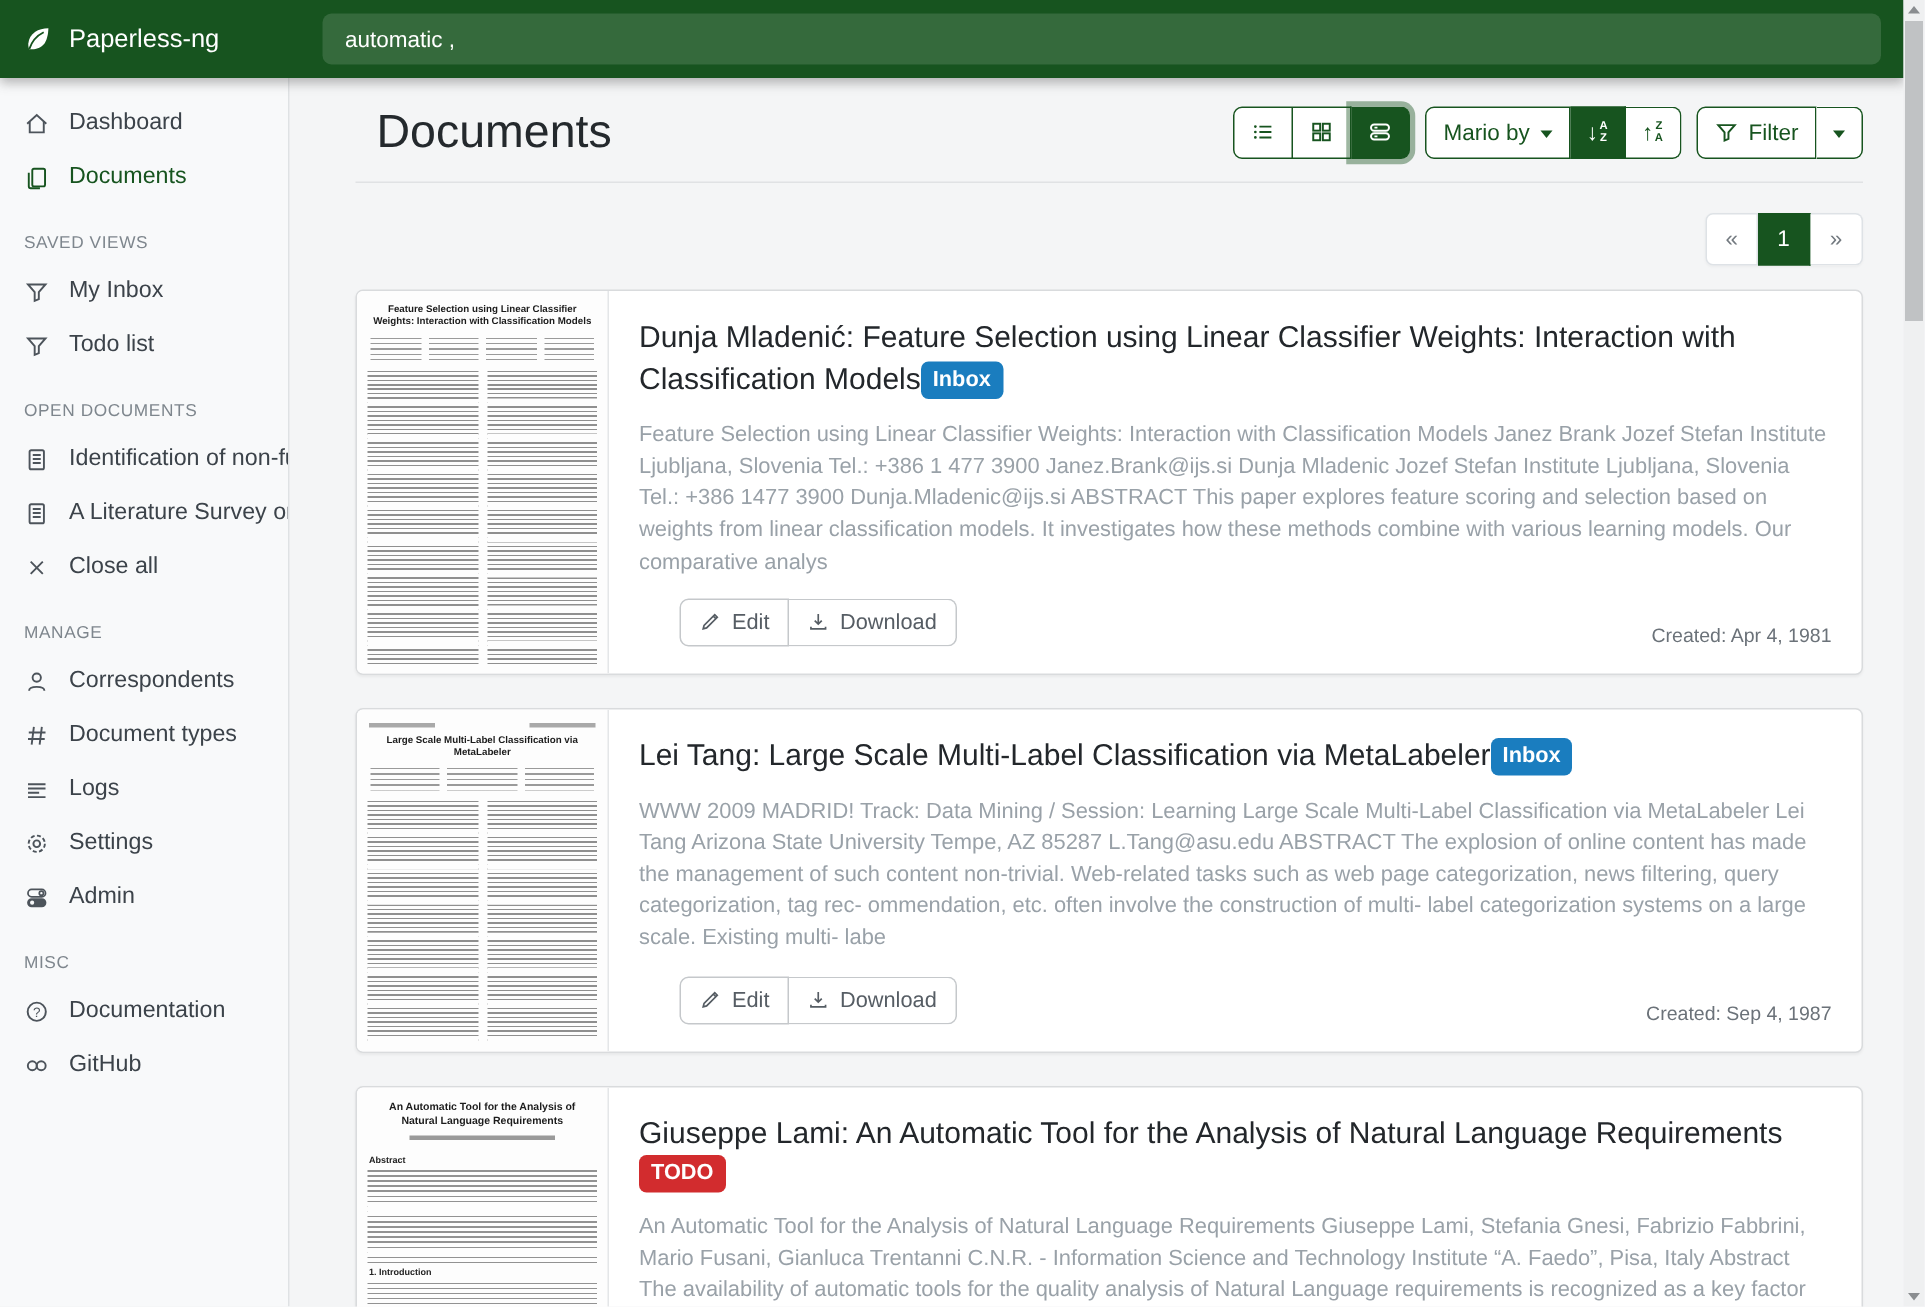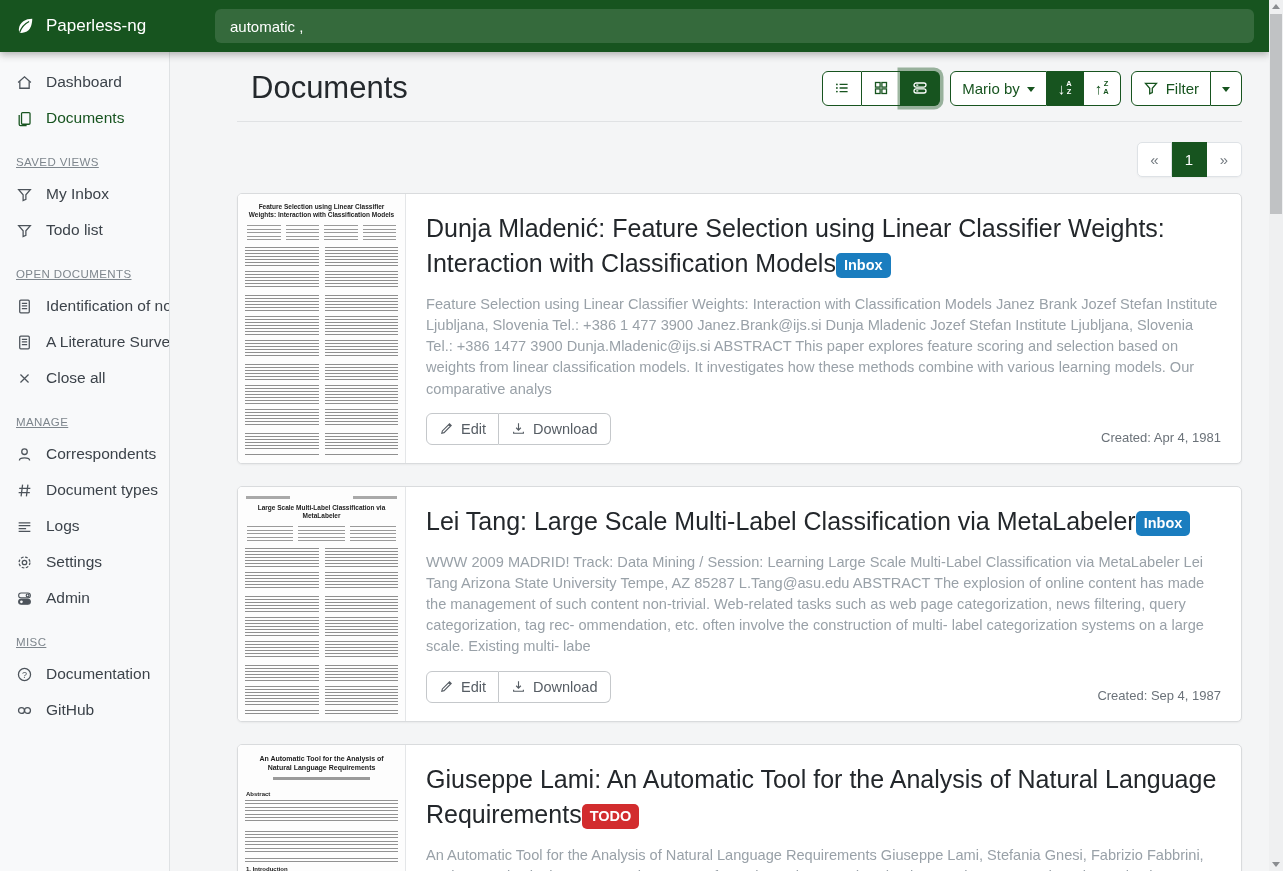--- a/index.html
+++ b/index.html
@@ -10,28 +10,28 @@
   .header { position:absolute; top:0; left:0; width:1269px; height:52px; background:#17541f;
             display:flex; align-items:center; z-index:20; box-shadow:0 3px 7px rgba(70,70,70,.38); }
   .brand { width:213px; flex:0 0 213px; display:flex; align-items:center; gap:11px; padding-left:15px;
            color:#fff; font-size:17px; cursor:pointer; }
   .brand svg { width:20px; height:20px; }
   .search-wrap { flex:1; padding:0 15px 0 2px; }
   .search-input { width:100%; height:34px; background:rgba(255,255,255,.13); border:none; outline:none;
                   border-radius:6px; color:#fff; font-size:15px; padding:0 15px; font-family:inherit; }
 
   
-  .sidebar { position:absolute; top:48px; left:0; bottom:0; width:170px; background:#f8f9fa;
+  .sidebar { position:absolute; top:48px; left:0; bottom:0; width:193px; background:#f8f9fa;
              border-right:1px solid #dfe2e4; padding-top:21px; z-index:10; }
   .nav-item { display:flex; align-items:center; gap:13px; padding:4px 16px; margin-bottom:10px;
               color:#3c434a; font-size:15.5px; cursor:pointer; white-space:nowrap; overflow:hidden; }
   .nav-item svg { width:17px; height:17px; flex:0 0 17px; color:#4d545b; }
   .nav-item.active, .nav-item.active svg { color:#17541f; }
   .nav-section-title { font-size:11.5px; color:#7e868d; letter-spacing:.4px; padding:0 16px;
-                       margin:25px 0 13px;text-decoration:underline; }
+                       margin:25px 0 13px; }
 
   
   .main { position:absolute; top:48px; left:214px; right:14px; bottom:0; padding:22px 27px 0 23px; }
   .page-head { display:flex; justify-content:space-between; align-items:center; }
   .page-title { font-size:31px; font-weight:400; color:#24292d; margin-left:14px; }
   .toolbar { display:flex; gap:10px; align-items:center; }
 
   .btn-group { display:inline-flex; background:#fff; border-radius:6px; }
   .btn { display:inline-flex; align-items:center; justify-content:center; gap:7px; height:35px;
          padding:0 11px; background:#fff; border:1px solid #17541f; color:#17541f; font-size:15px;
@@ -78,29 +78,29 @@
   .t-cols { display:flex; gap:6px; flex:1; }
   .t-col { flex:1;
       background:repeating-linear-gradient(to bottom, transparent 0 19px, #fdfdfd 19px 23px),
                  repeating-linear-gradient(to bottom, #8f8f8f 0 1px, transparent 1px 3px); }
   .t-block { flex:1;
       background:repeating-linear-gradient(to bottom, transparent 0 24px, #fdfdfd 24px 29px),
                  repeating-linear-gradient(to bottom, #929292 0 1px, transparent 1px 3.4px); }
 
   .card-body { flex:1; display:flex; flex-direction:column; padding:17px 20px 18px; min-width:0; }
   .card-title-row { line-height:1.4; }
-  .card-title { font-size:25px; font-weight:400; color:#23272b; cursor:pointer; }
+  .card-title { font-size:20px; font-weight:400; color:#23272b; cursor:pointer; }
   .badge { display:inline-block; padding:2px 8px 3px; border-radius:5px; color:#fff; font-weight:bold;
            font-size:14.5px; margin-left:0; vertical-align:2px; white-space:nowrap; }
   .badge.b-inbox { background:#1a7dbf; }
   .badge.b-todo  { background:#d22c2e; }
   .excerpt { margin-top:13px; color:#99a1a8; font-size:14.6px; line-height:1.45; }
   .card-foot { margin-top:auto; padding-top:13px; display:flex; justify-content:space-between;
                align-items:flex-end; }
-  .sbtn-group { display:inline-flex; border-radius:6px; }
+  .sbtn-group { display:inline-flex; border-radius:6px;margin-left:27px; }
   .sbtn { display:inline-flex; align-items:center; gap:7px; height:32px; padding:0 12px; background:#fff;
           border:1px solid #c5c8cb; color:#565d64; font-size:14.5px; cursor:pointer; font-family:inherit; }
   .sbtn + .sbtn { border-left:none;justify-content:flex-end; }
   .sbtn-group .sbtn:first-child { border-radius:6px 0 0 6px; }
   .sbtn-group .sbtn:last-child { border-radius:0 6px 6px 0; }
   .sbtn svg { width:15px; height:15px; }
   .created { font-size:13px; color:#6b7279; }
 
   
   .scrollbar { position:absolute; top:0; right:0; width:14px; height:871px; background:#eff0f1; z-index:30; }

